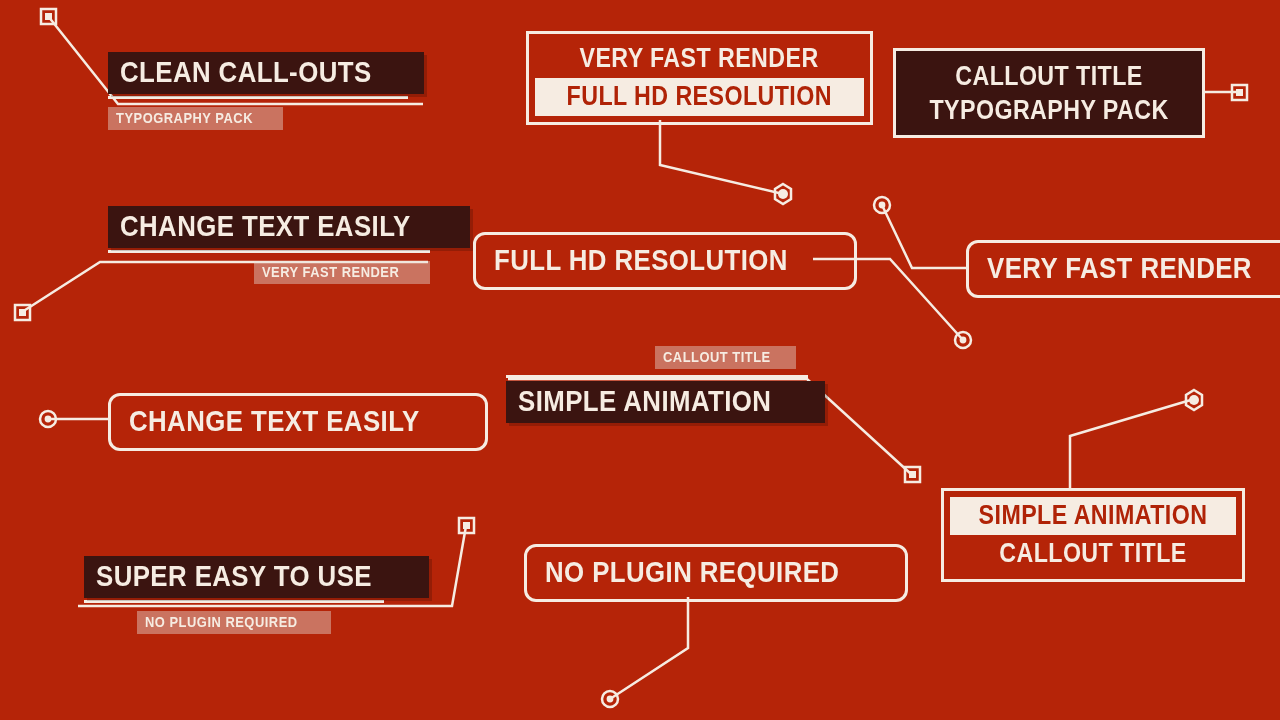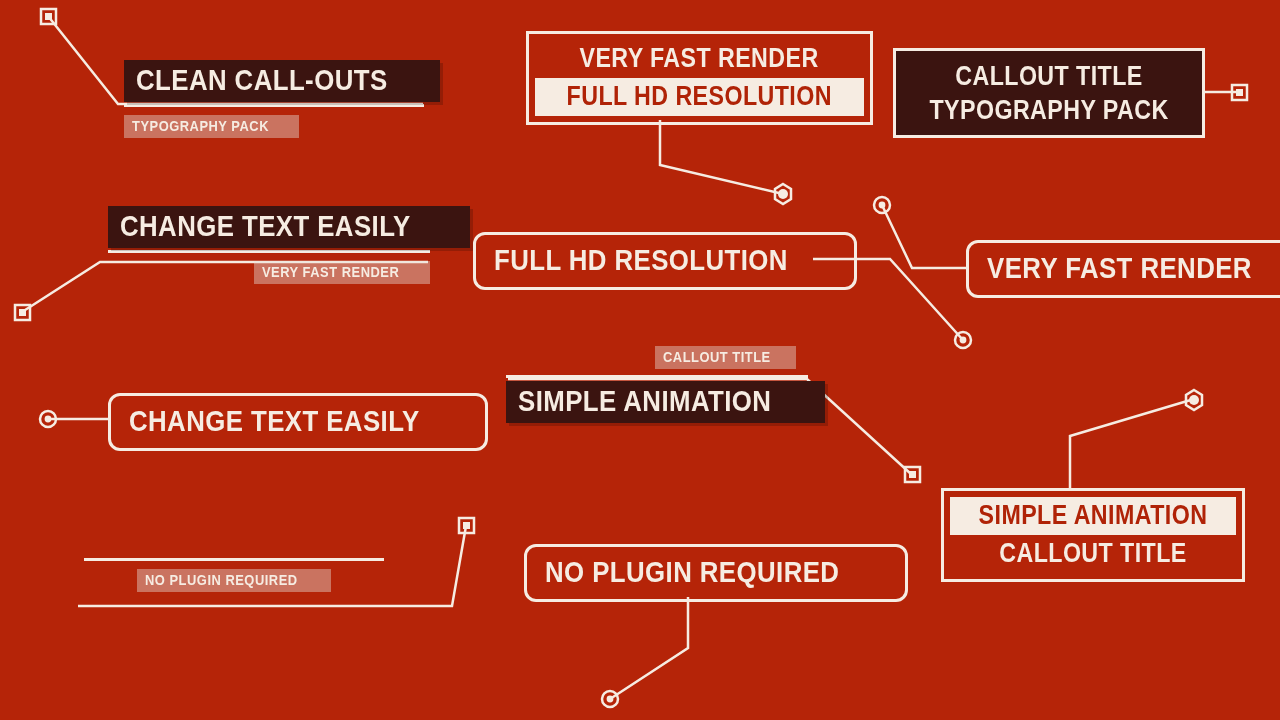--- a/index.html
+++ b/index.html
@@ -135,21 +135,21 @@
       <rect x="463" y="522" width="7" height="7"></rect>
       <circle cx="963" cy="340" r="3.4"></circle>
       <circle cx="882" cy="205" r="3.4"></circle>
       <circle cx="48" cy="419" r="3.4"></circle>
       <circle cx="610" cy="699" r="3.4"></circle>
       <circle cx="783" cy="194" r="5"></circle>
       <circle cx="1194" cy="400" r="5"></circle>
     </g>
   </svg>
 
-  <div class="cond" style="left:124px;top:52px;margin-top:8px;">
+  <div class="cond" style="left:108px;top:52px;">
     <div class="barA">
       <div class="ttl">CLEAN CALL-OUTS</div>
     </div>
     <div class="rule" style="width:300px;margin-top:2px;"></div>
     <div style="margin-top:8px;">
       <span class="chip">
         <span>TYPOGRAPHY PACK</span>
       </span>
     </div>
   </div>
@@ -211,20 +211,23 @@
   </div>
 
   <div class="cond" style="left:941px;top:488px;">
     <div class="boxD">
       <span class="line inv"><i>SIMPLE ANIMATION</i></span>
       <span class="line plain"><i>CALLOUT TITLE</i></span>
     </div>
   </div>
 
   <div class="cond" style="left:84px;top:556px;">
+    <div class="barA">
+      <div class="ttl">SUPER EASY TO USE</div>
+    </div>
     <div class="rule" style="width:300px;margin-top:2px;"></div>
     <div style="margin-top:8px;width:300px;text-align:center;">
       <span class="chip">
         <span>NO PLUGIN REQUIRED</span>
       </span>
     </div>
   </div>
 
   <div class="cond" style="left:524px;top:544px;">
     <div class="pill">

